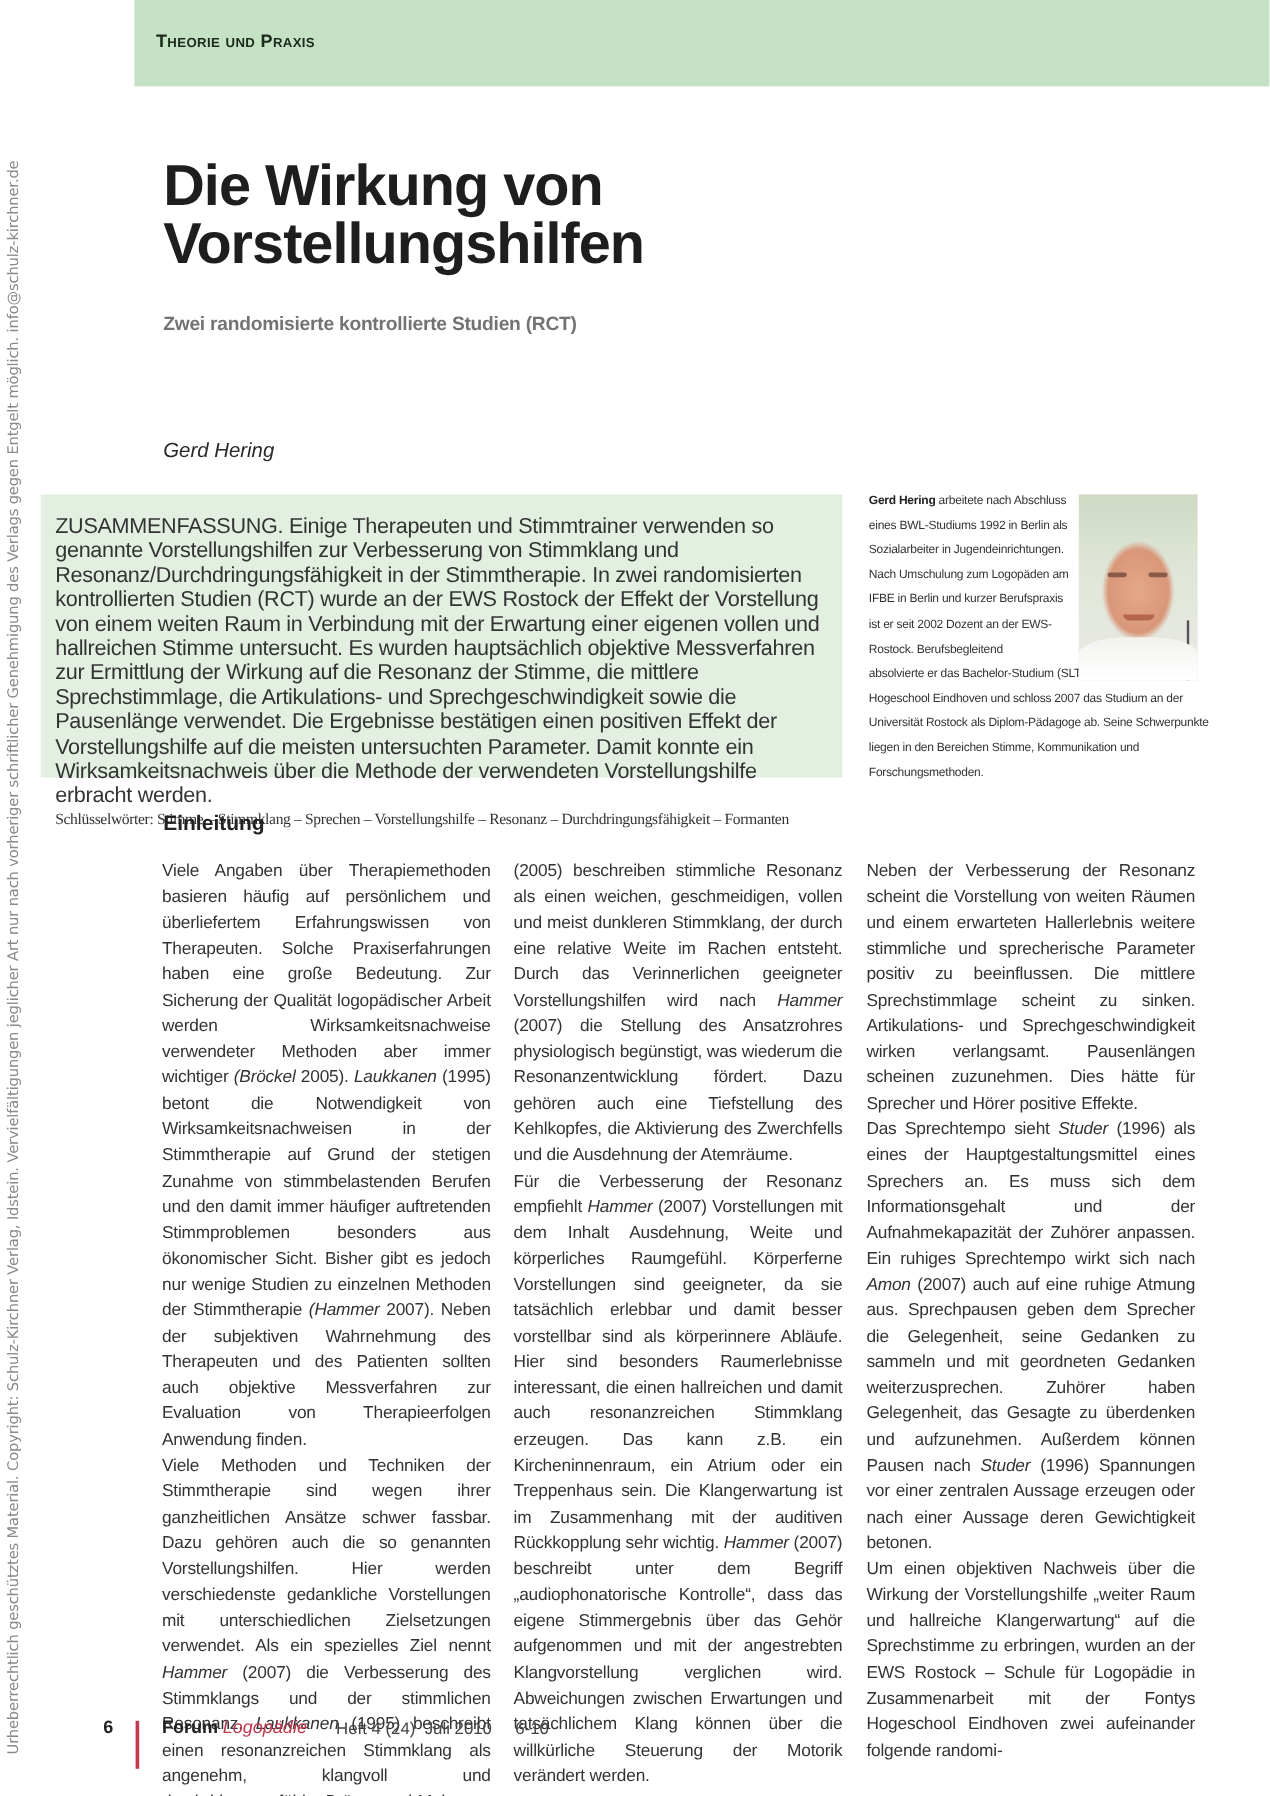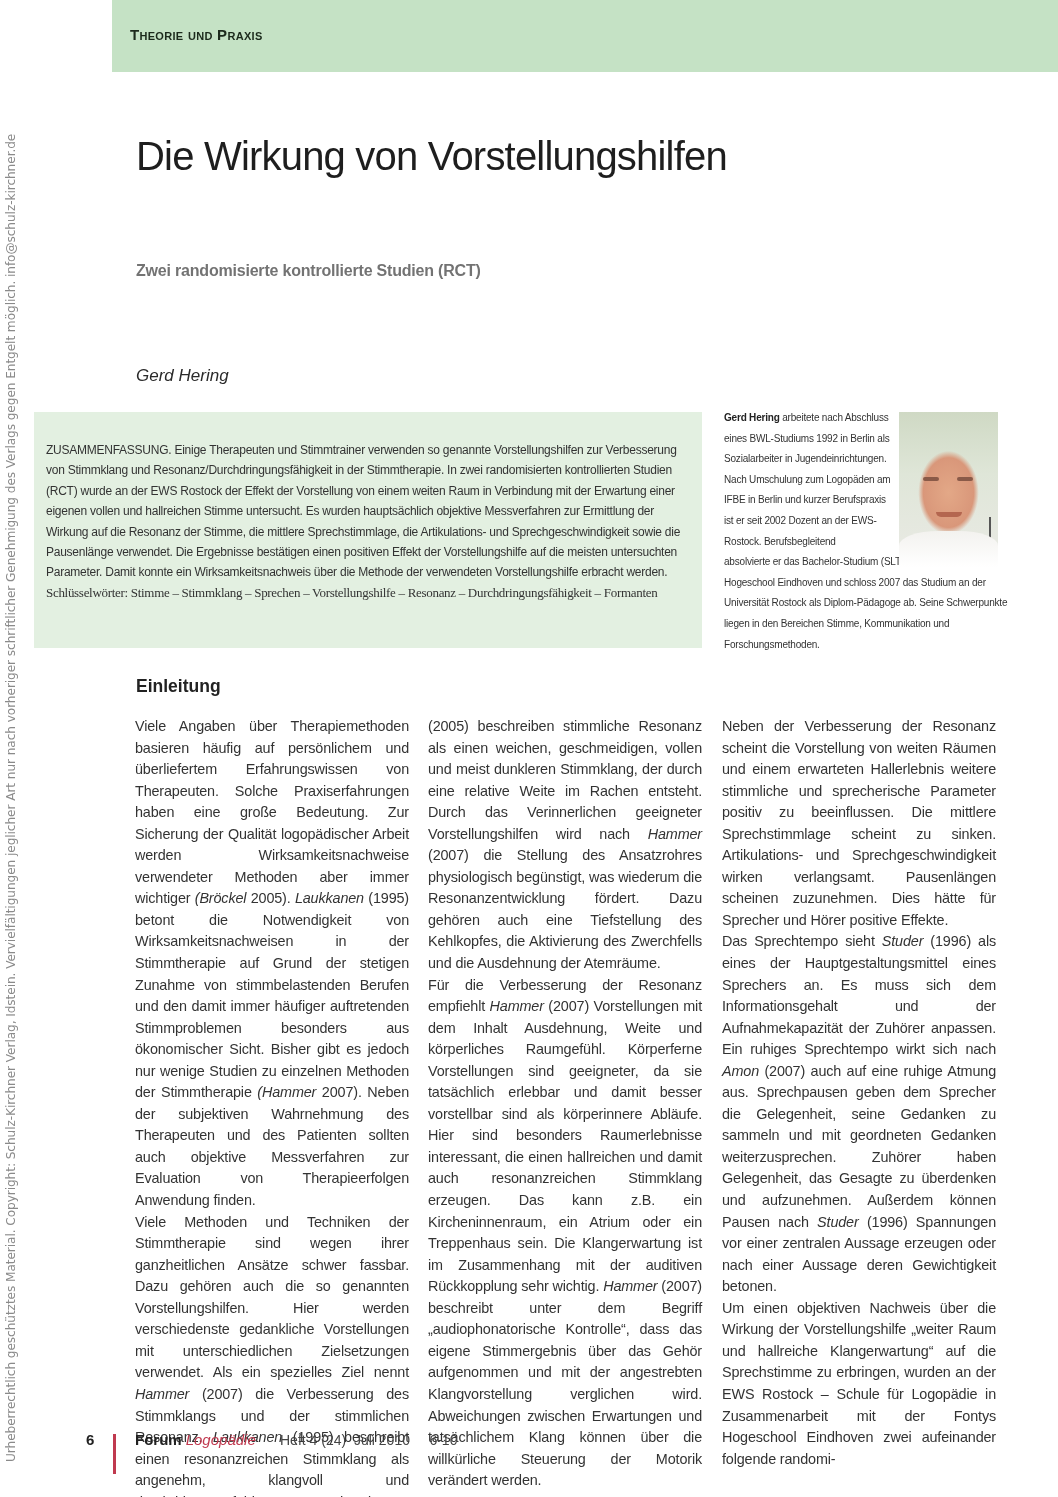--- a/index.html
+++ b/index.html
@@ -19,39 +19,39 @@
   .side-copyright {
     position: absolute; left: 4px; top: 1462px;
     transform-origin: 0 0; transform: rotate(-90deg);
     white-space: nowrap; font-size: 12.2px; color: #8a8a8a;
     font-family: "DejaVu Sans", sans-serif; letter-spacing: -0.1px;
     width: 1390px;
   }
 
   .title {
     position: absolute; left: 136px; top: 132px; width: 680px;
-    font-family: "Liberation Sans", sans-serif; font-size: 40px; line-height: 48px;
-    color: #1e1e1e; letter-spacing: -0.8px; font-weight: normal;
+    font-family: "Liberation Sans", sans-serif; font-size: 48px; line-height: 48px;
+    color: #1e1e1e; letter-spacing: -0.8px; font-weight: bold;
   }
   .subtitle {
     position: absolute; left: 136px; top: 262px;
     font-size: 16px; font-weight: bold; color: #737373; letter-spacing: -0.2px;
   }
   .author {
     position: absolute; left: 136px; top: 366px;
     font-size: 17px; font-style: italic; color: #2a2a2a;
   }
 
   .abstract-box {
     position: absolute; left: 34px; top: 412px; width: 668px; height: 236px;
     background: #e3f0e1;
     padding: 16px 10px 0 12px;
   }
   .abstract-text {
-    font-size: 12px; line-height: 20.4px; color: #333; letter-spacing: -0.25px; margin-top: 12px;
+    font-size: 18px; line-height: 20.4px; color: #333; letter-spacing: -0.25px;
   }
   .keywords {
     margin-top: 2px; font-size: 13px; color: #333; letter-spacing: -0.3px; font-family: Liberation Serif, serif;
   }
 
   .bio {
     position: absolute; left: 724px; top: 408px; width: 290px;
     font-size: 10px; line-height: 20.6px; color: #333; letter-spacing: -0.2px;
   }
   .bio-top { width: 170px; }

